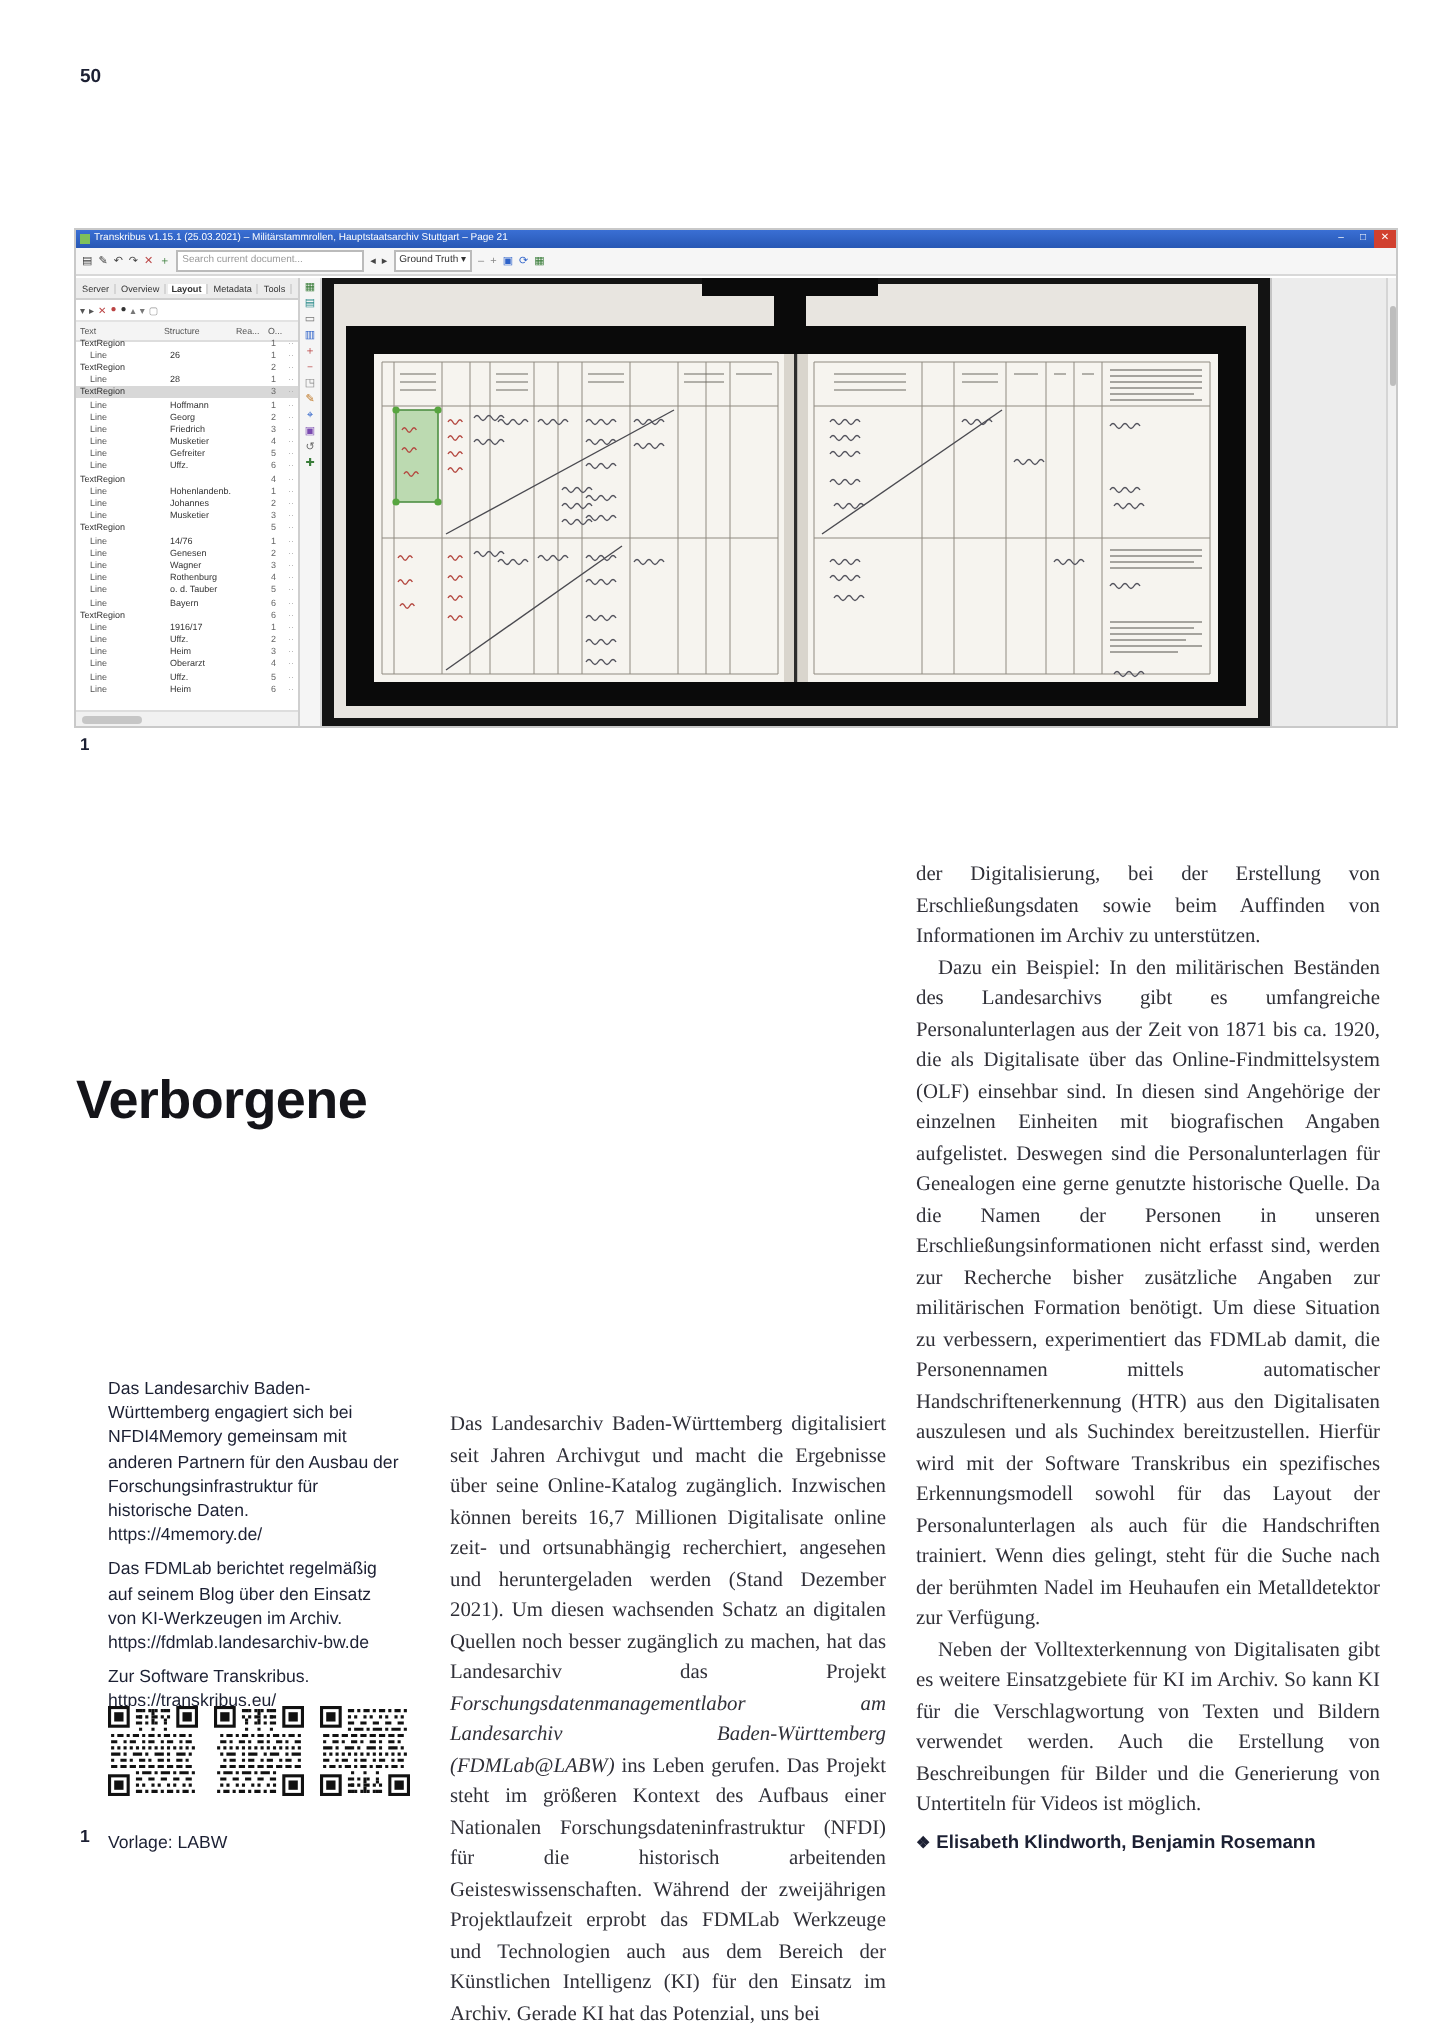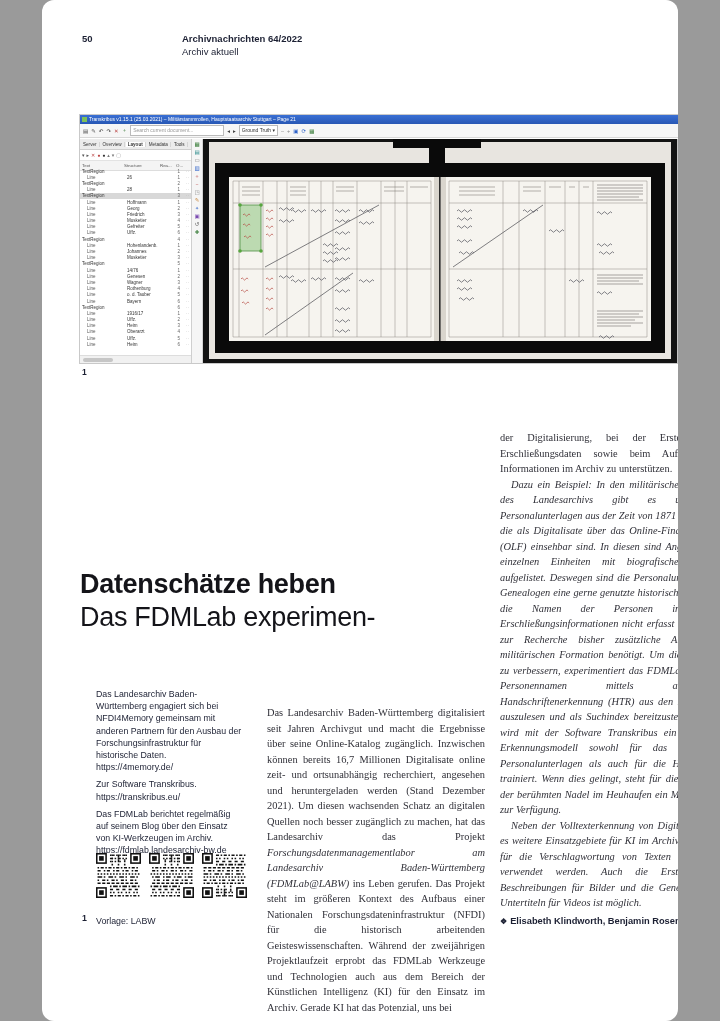--- a/index.html
+++ b/index.html
@@ -1,17 +1,17 @@
 <!DOCTYPE html>
 <html lang="de"><head>
 <meta charset="utf-8">
 <style>
   html,body{margin:0;padding:0;background:#9a9a9a;}
-  .page{position:relative;width:636px;height:1021px;background:#ffffff;margin:0 auto;
-        font-family:"Liberation Sans",sans-serif;color:#1c2033;overflow:hidden;border-radius:12px;}
+  .page{position:relative;width:720px;height:1021px;background:#ffffff;margin:0 auto;
+        font-family:"Liberation Sans",sans-serif;color:#1c2033;overflow:hidden;}
   
   .folio{position:absolute;left:40px;top:33px;font-size:9.5px;font-weight:700;}
   .masthead{position:absolute;left:140px;top:33px;font-size:9.5px;line-height:12.5px;}
   .masthead .t{font-weight:700;}
   
   .shot{position:absolute;left:38px;top:115px;width:660px;height:248px;background:#fff;
         box-shadow:0 0 0 1px #c9c9c9;font-family:"Liberation Sans",sans-serif;}
   .titlebar{position:absolute;left:0;top:0;width:100%;height:9px;background:linear-gradient(#3a6fd4,#2757b4);
             display:flex;align-items:center;color:#fff;font-size:5px;line-height:9px;}
   .titlebar .appicon{width:5px;height:5px;background:#7ec05a;margin:0 2px;flex:0 0 auto;}
@@ -69,36 +69,32 @@
   .fnnum{width:14px;font-weight:700;flex:0 0 auto;}
   .fnbody{flex:1;}
   .fncredit{margin-top:3px;}
   .fncredit .lbl{font-weight:400;}
   
   .serifcol{position:absolute;font-family:"Liberation Serif",serif;font-size:10.4px;line-height:15.5px;
             color:#303038;text-align:justify;hyphens:auto;-webkit-hyphens:auto;}
   .col-mid{left:225px;top:705px;width:218px;}
   .col-right{left:458px;top:390px;width:232px;margin-top:40px;}
   .serifcol p{margin:0;}
-  .serifcol p.indent{text-indent:11px;font-style:italic;}
+  .serifcol p.indent{text-indent:11px;}
   .authorline{margin-top:3px;font-family:"Liberation Sans",sans-serif;font-size:9.3px;font-weight:700;
               color:#1c2033;text-align:left;}
   .authorline .ic{font-size:8px;margin-right:3px;}
   .em{font-style:italic;}
 </style>
 </head>
 <body>
 
 <div class="page">
 
   <div class="folio">50</div>
-  <div class="masthead">
-    <div class="t">Archivnachrichten 64/2022</div>
-    <div>Archiv aktuell</div>
-  </div>
 
   <figure class="shot" style="margin:0">
     <div class="titlebar">
       <span class="appicon"></span>
       <span class="ttl">Transkribus v1.15.1 (25.03.2021) – Militärstammrollen, Hauptstaatsarchiv Stuttgart – Page 21</span>
       <span class="winbtn">–</span>
       <span class="winbtn">□</span>
       <span class="winbtn close">✕</span>
     </div>
     <div class="toolbar">
@@ -542,32 +538,32 @@
       </div>
       <div class="canvas-gray"></div>
       <div class="vscroll">
           <div class="thumb"></div>
         </div>
     </div>
   </figure>
   <div class="fignum">1</div>
 
   <h1 class="headline">
+    <span class="b">Verborgene</span><br>
     <br>
-    <span class="b">Datenschätze heben</span><br>
-    <span>Das FDMLab experimen-</span><br>
+    <br>
   </h1>
 
   <aside class="sidebar">
 
       <p>Das Landesarchiv Baden-Württemberg engagiert sich bei NFDI4Memory gemeinsam mit anderen Partnern für den Ausbau der Forschungsinfrastruktur für historische Daten. https://4memory.de/</p>
 
+      <p>Das FDMLab berichtet regelmäßig auf seinem Blog über den Einsatz von KI-Werkzeugen im Archiv. https://fdmlab.landesarchiv-bw.de</p>
+
       <p>Zur Software Transkribus. https://transkribus.eu/</p>
-
-      <p>Das FDMLab berichtet regelmäßig auf seinem Blog über den Einsatz von KI-Werkzeugen im Archiv. https://fdmlab.landesarchiv-bw.de</p>
     </aside>
   <div class="sidebar" style="top:845px">
     <div class="qrrow">
       <svg class="qr" viewBox="0 0 29 29">
           <use href="#qrsym"></use>
         </svg>
       <svg class="qr" viewBox="0 0 29 29">
           <use href="#qrsym" transform="translate(29,0) scale(-1,1)"></use>
         </svg>
       <svg class="qr" viewBox="0 0 29 29">

